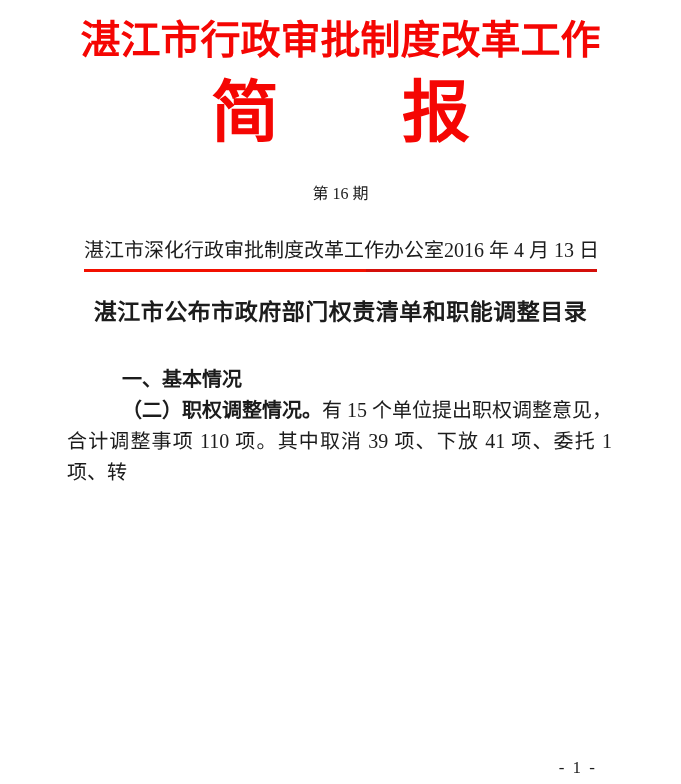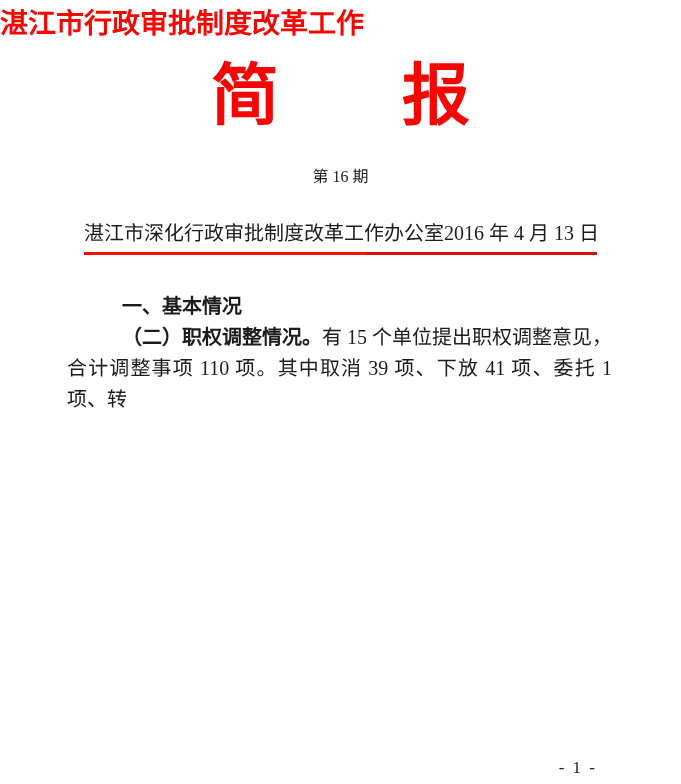--- a/index.html
+++ b/index.html
@@ -12,22 +12,23 @@
     width: 681px;
     height: 784px;
     margin: 0 auto;
     background: var(--paper-white, #ffffff);
     overflow: hidden;
     font-family: "Liberation Serif", "DejaVu Serif", serif;
     color: var(--text-black, #1c1c1c);
   }
   
   .org-line {
-    padding-top: 0;
-    font-size: 28px;
+    padding-top: 17px;
+    text-align: center;
+    font-size: 40px;
     font-weight: bold;
     line-height: 48px;
     letter-spacing: 0px;
     color: var(--masthead-red, #f50603);
     white-space: nowrap;
   }
   .big-title {
     margin-top: 10px;
     display: flex;
     justify-content: center;
@@ -112,20 +113,21 @@
 
     <div class="issuer-row">
       <span>湛江市深化行政审批制度改革工作办公室</span>
       <span>2016 年 4 月 13 日</span>
     </div>
 
     <div class="red-rule"></div>
   </header>
 
   <main>
+    <h1 class="article-title">湛江市公布市政府部门权责清单和职能调整目录</h1>
 
     <div class="body-text">
       <p><b>一、基本情况</b><span></span></p>
       <p><b>（二）职权调整情况。</b><span>有 15 个单位提出职权调整意见，合计调整事项 110 项。其中取消 39 项、下放 41 项、委托 1 项、转</span></p>
     </div>
   </main>
 
   <footer>
     <span class="page-number">- 1 -</span>
   </footer>

